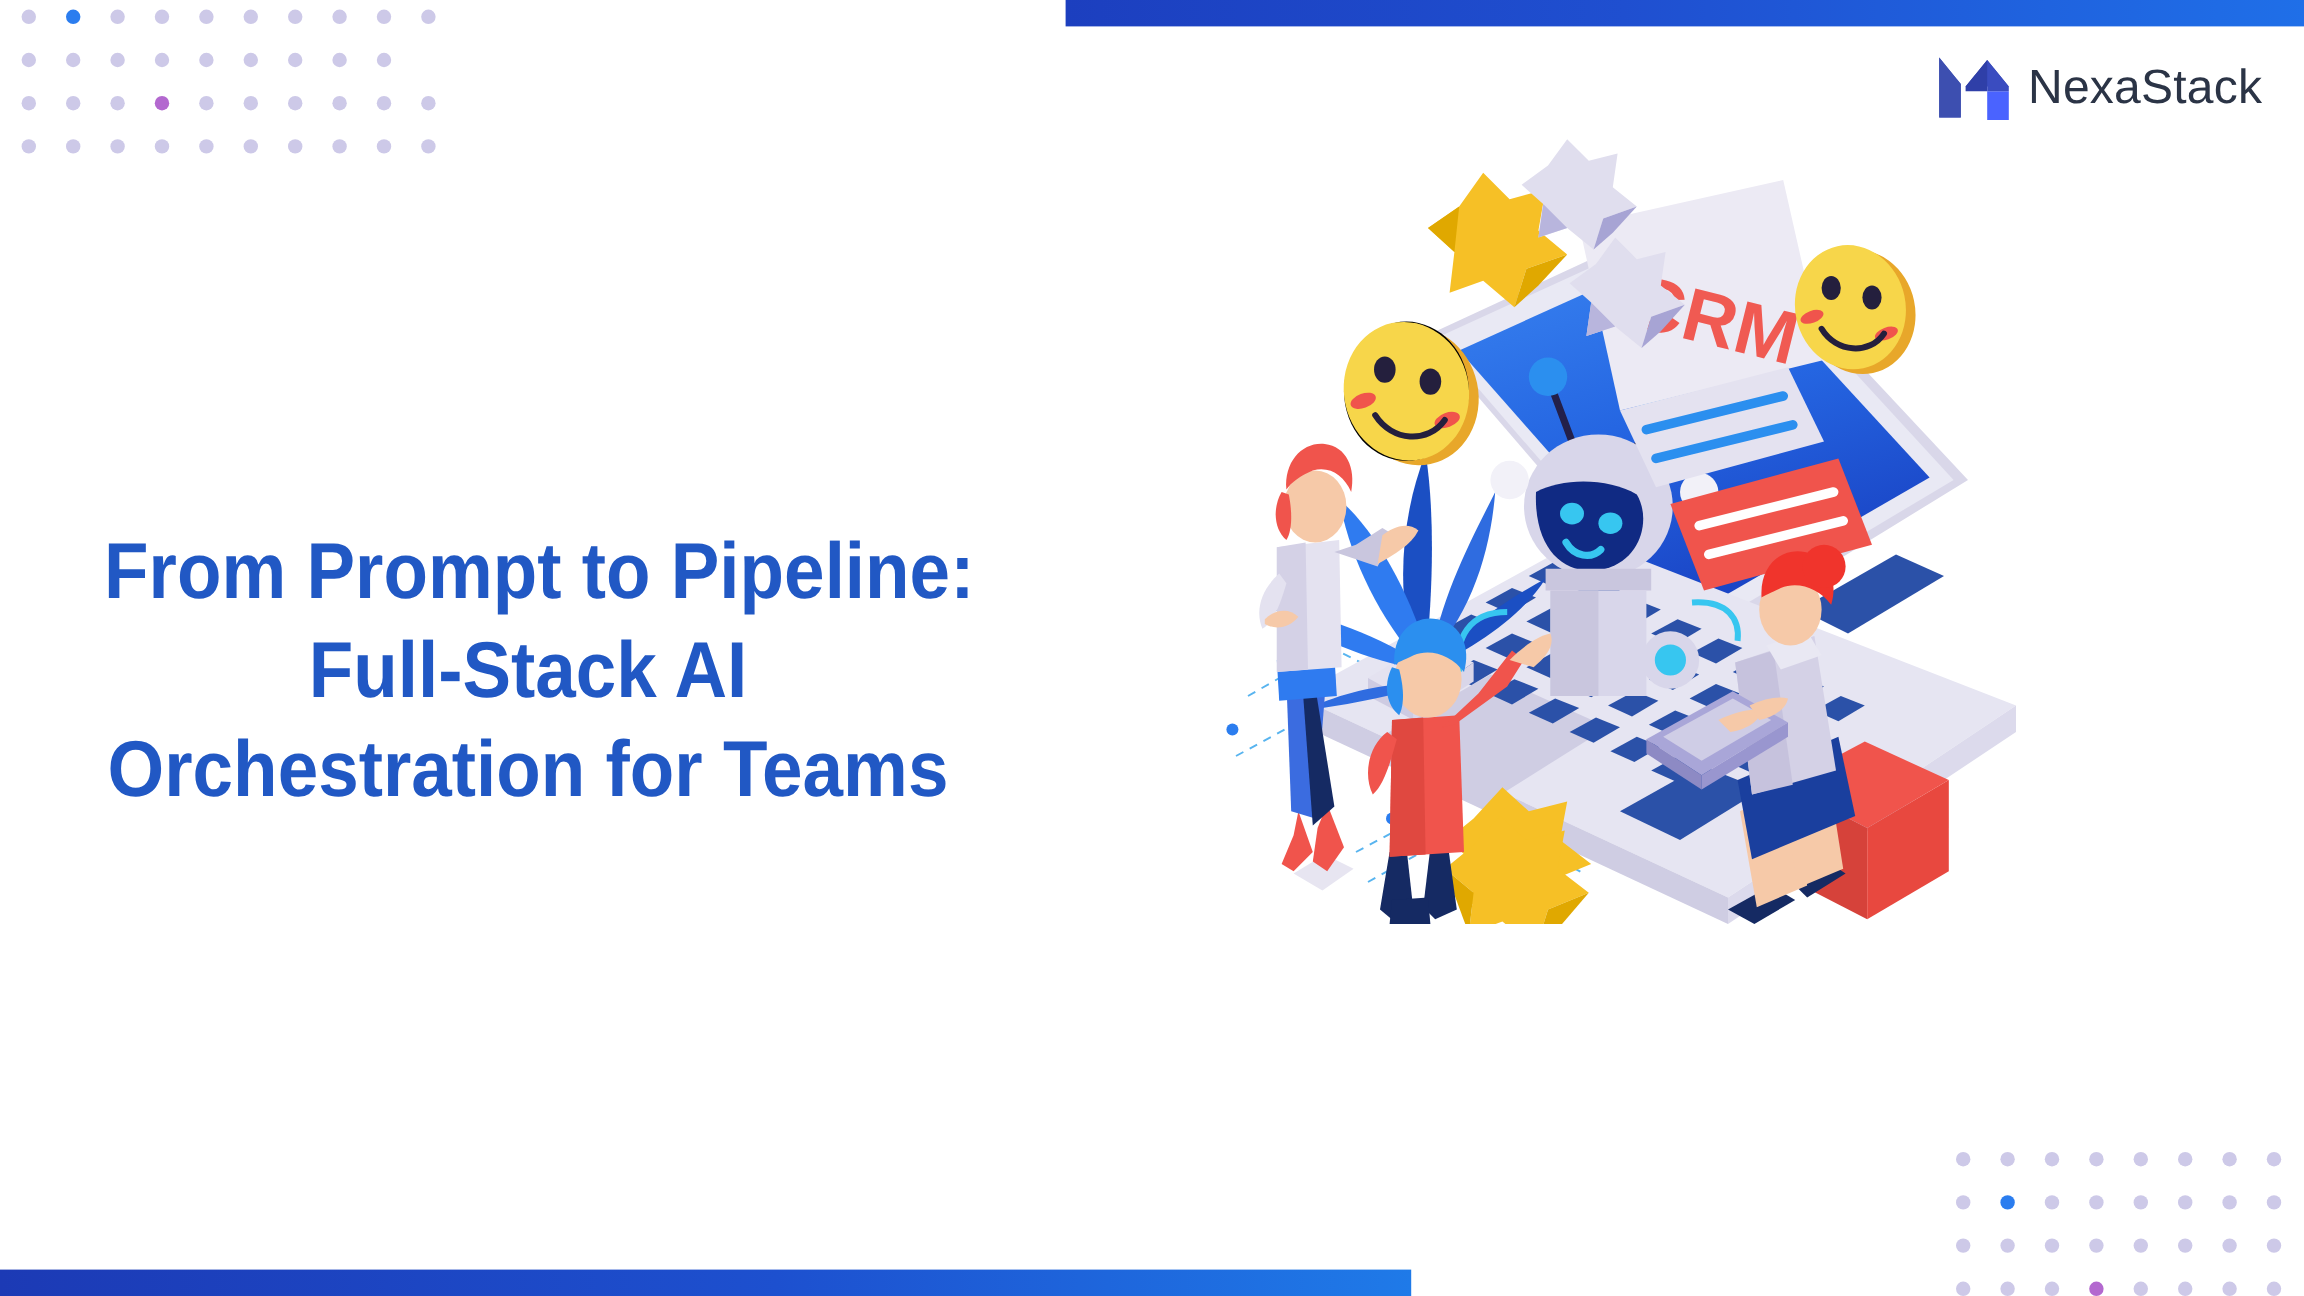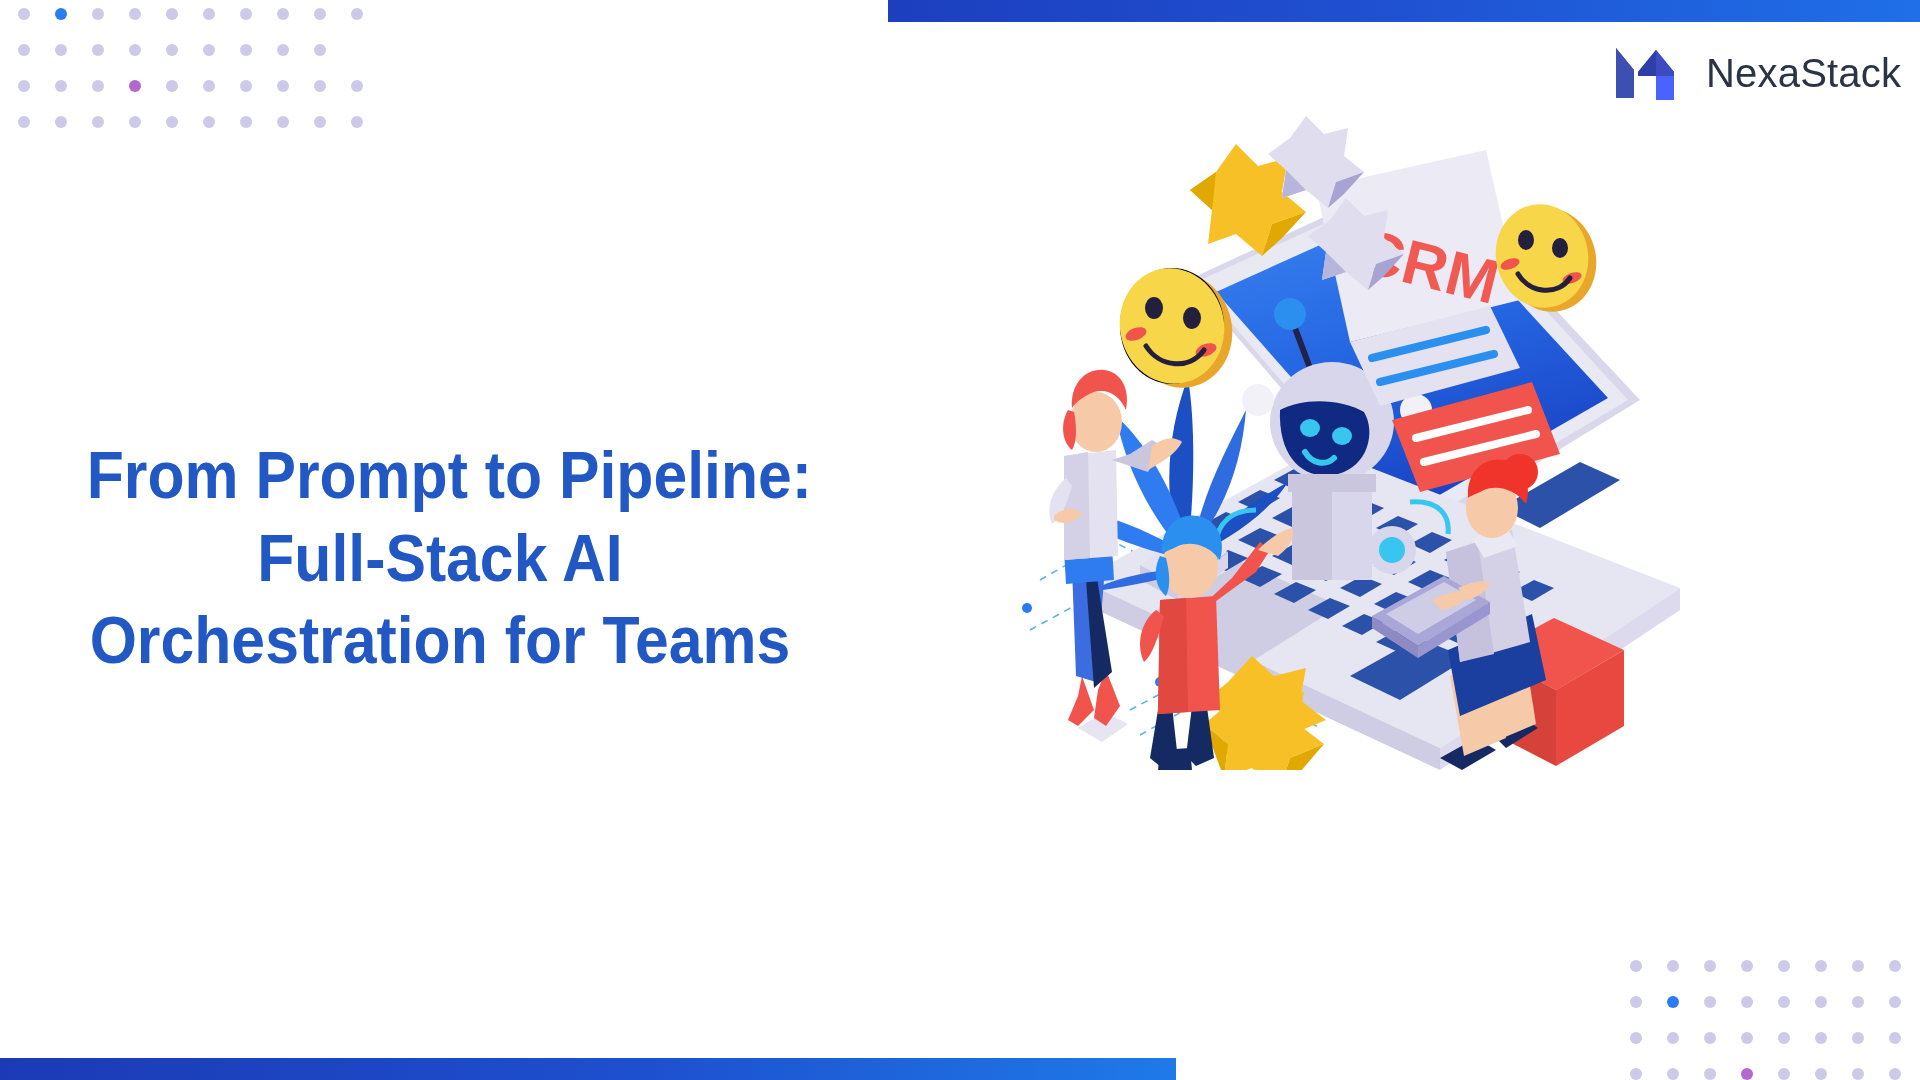--- a/index.html
+++ b/index.html
@@ -59,21 +59,21 @@
     background: linear-gradient(90deg, #1c3ab5 0%, #1d50cf 55%, #1f7ae8 100%);
   }
 
   
   #brand-logo {
     position: absolute;
     top: 42px;
     left: 1612px;
     display: flex;
     align-items: center;
-    gap: 28px;
+    gap: 12px;
   }
   #brand-logo .logo-mark { width: 66px; height: 62px; display: block; }
   #brand-logo .logo-word {
     font-size: 40px;
     font-weight: 500;
     letter-spacing: 0.2px;
     color: #2b3446;
     white-space: nowrap;
   }
 

